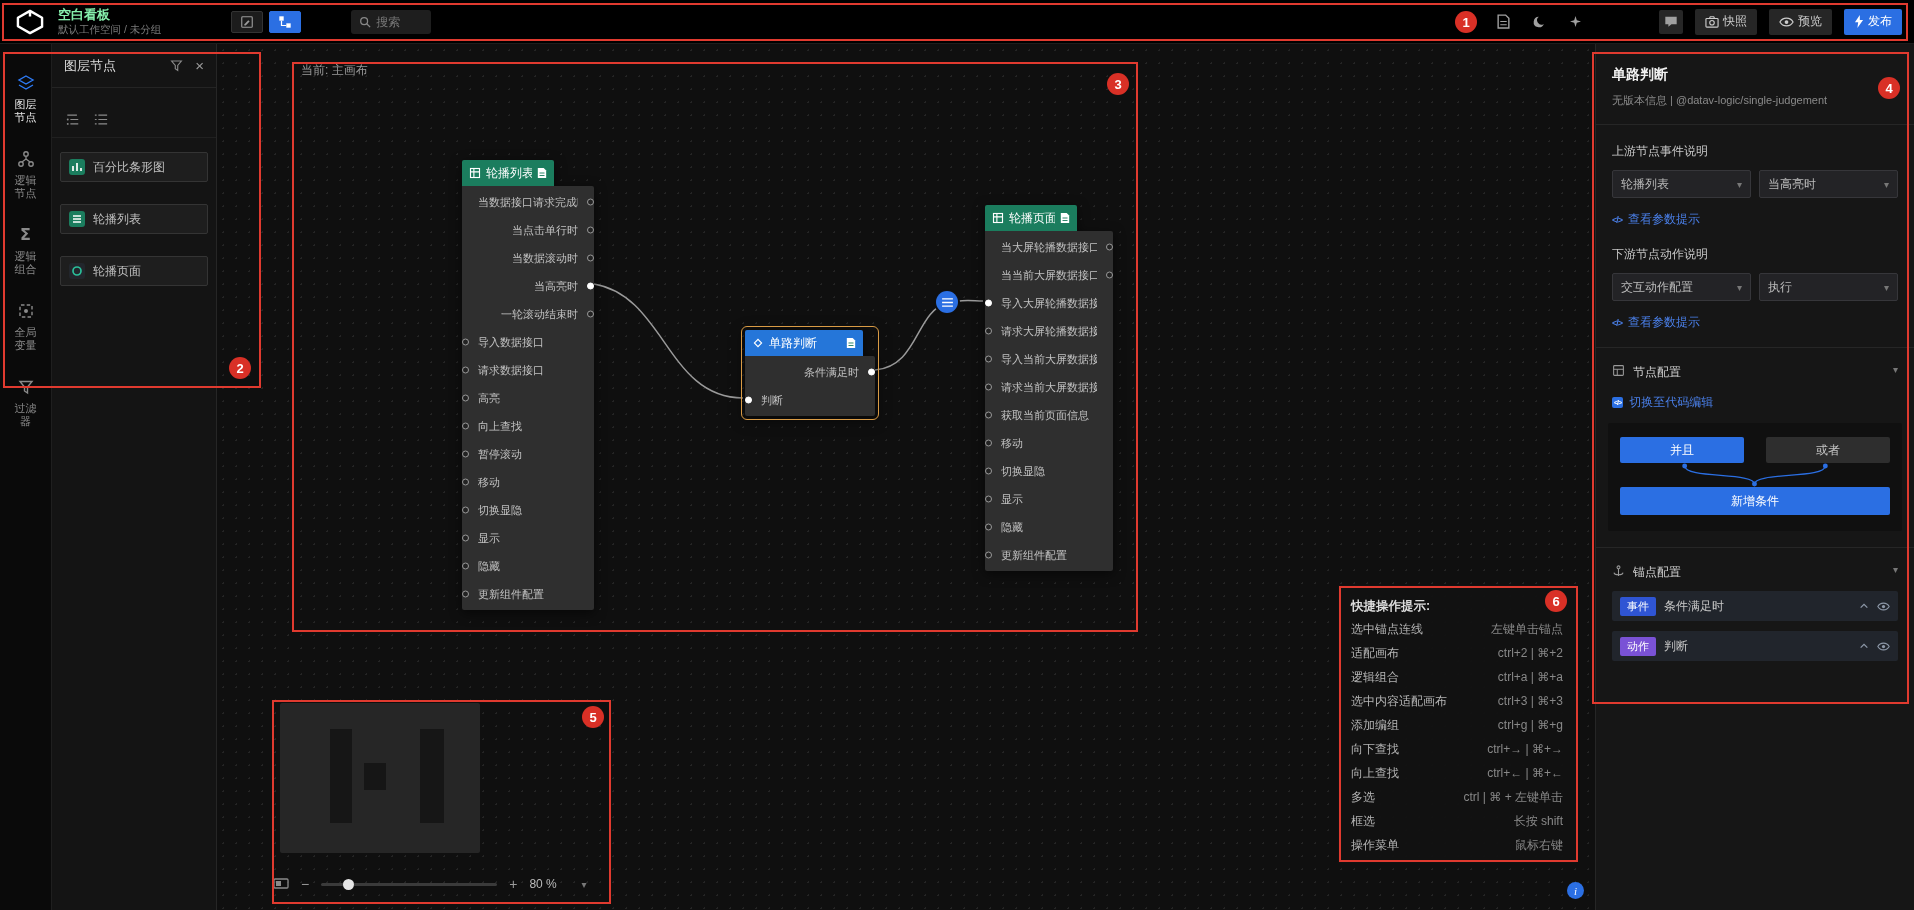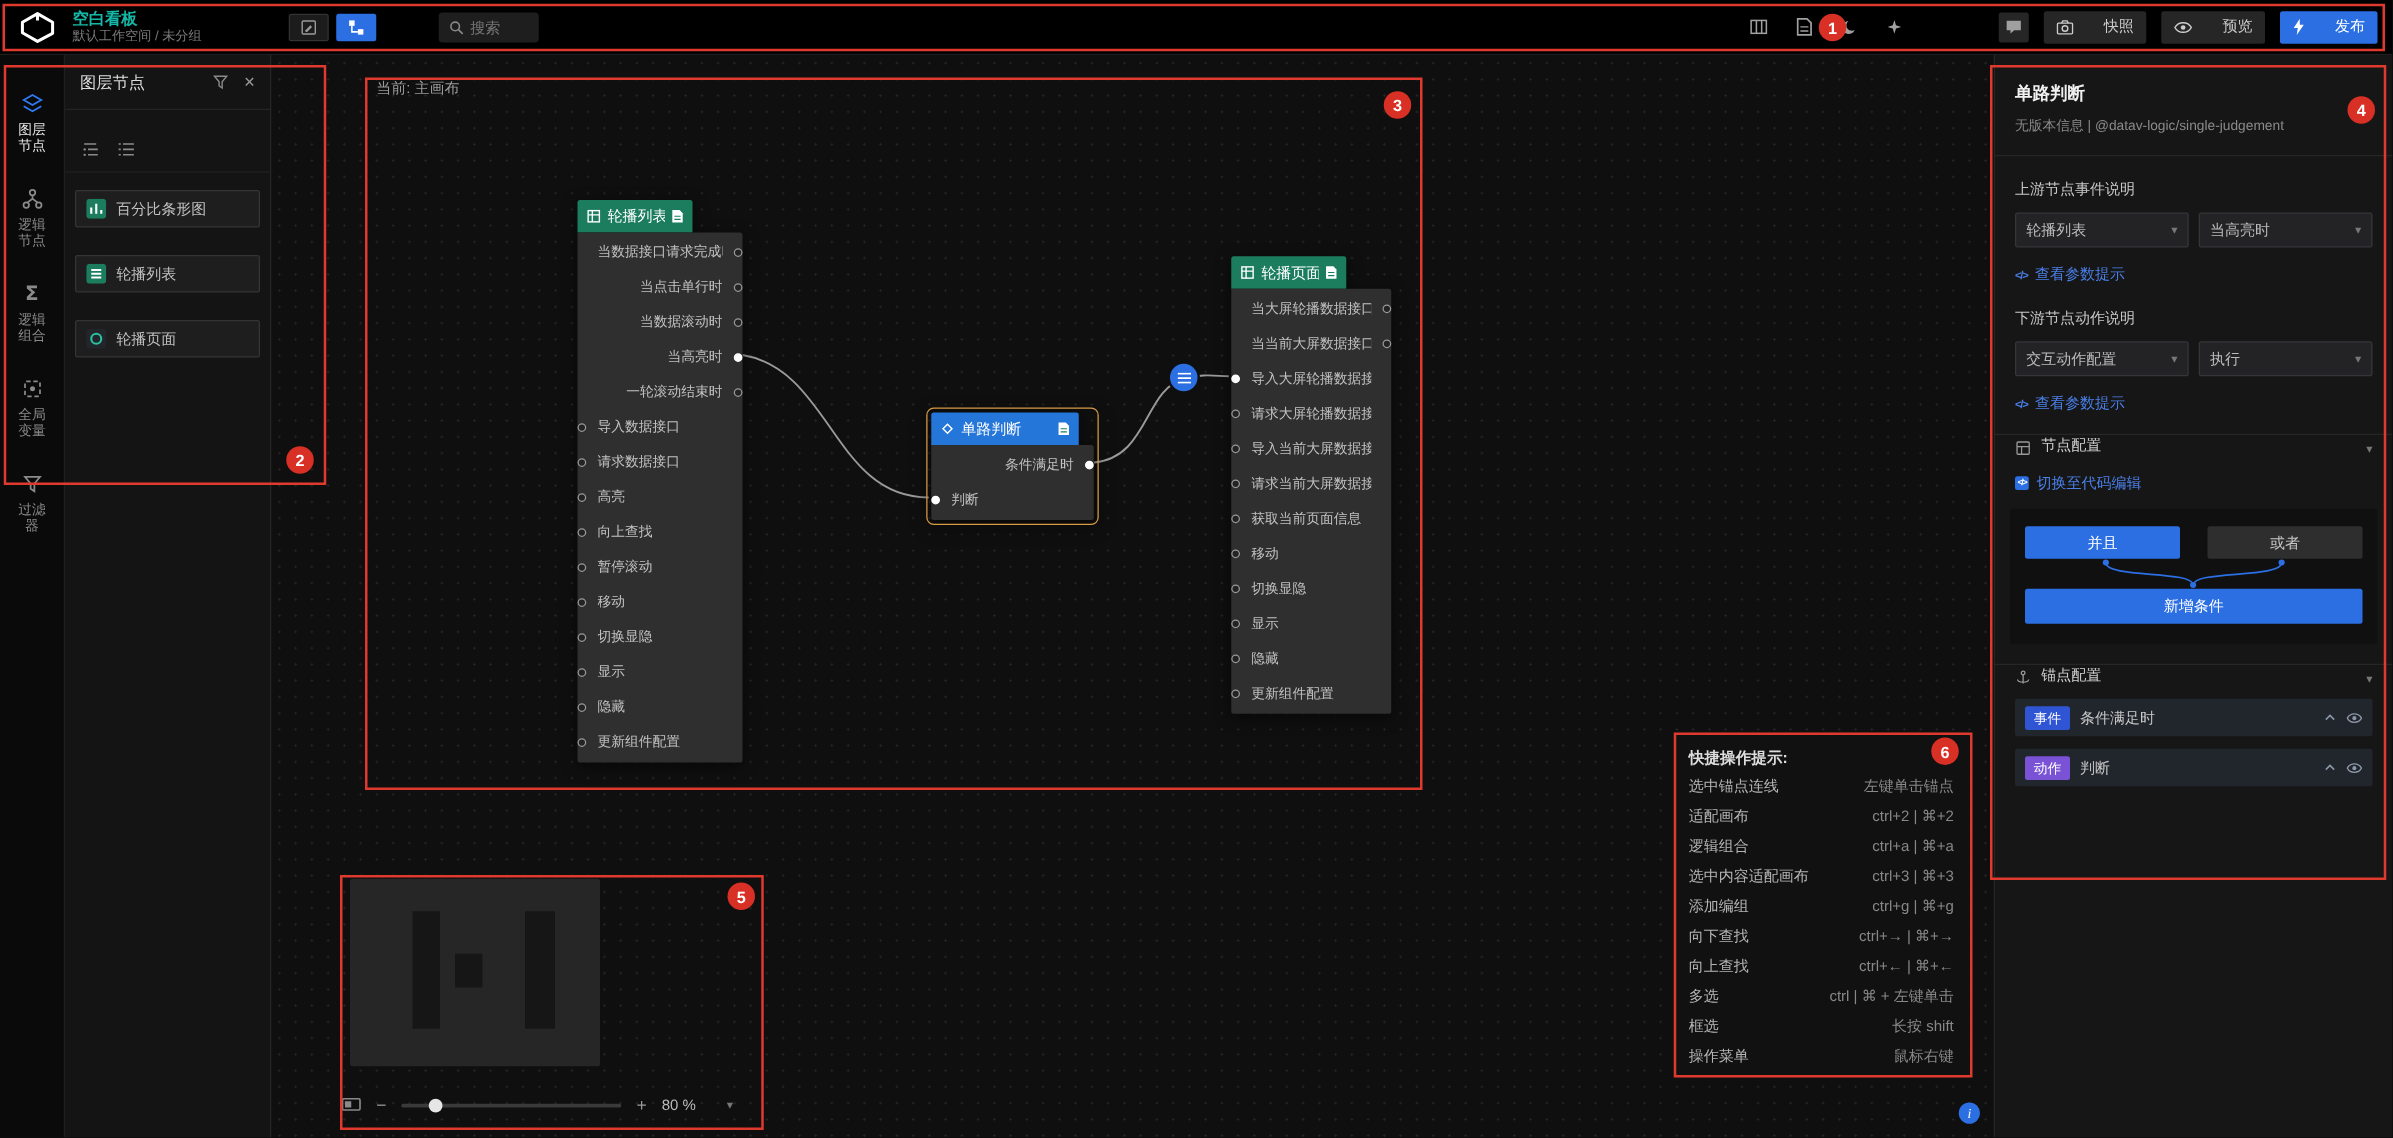--- a/index.html
+++ b/index.html
@@ -3,32 +3,32 @@
 <meta charset="utf-8">
 <style>
   *{margin:0;padding:0;box-sizing:border-box}
   html,body{width:1914px;height:910px;overflow:hidden}
   body{position:relative;background:#0d0d0d;font-family:"Liberation Sans","DejaVu Sans",sans-serif;color:#ccc;font-size:12px}
 
   
   .header{position:absolute;left:0;top:0;width:1914px;height:44px;background:#000;border-bottom:1px solid #1d1d1d;display:flex;align-items:center;padding:0 12px;z-index:20}
   .logo{width:36px;height:28px;display:flex;align-items:center;justify-content:center;margin-right:10px}
   .title-block{display:flex;flex-direction:column;justify-content:center;margin-right:70px}
-  .ws-title{font-size:13px;color:#14b8a6;font-weight:bold;line-height:15px}
+  .ws-title{font-size:13px;color:#86efac;font-weight:bold;line-height:15px}
   .ws-sub{font-size:10.5px;color:#7a7a7a;line-height:14px}
   .mode-btn{width:32px;height:22px;border-radius:2px;background:#1c1c1c;border:1px solid #333;display:flex;align-items:center;justify-content:center;margin-right:6px;color:#9a9a9a;cursor:pointer}
   .mode-btn.active{background:#2b6fe3;border-color:#2b6fe3;color:#fff}
   .search-box{margin-left:44px;width:80px;height:24px;background:#1e1e1e;border-radius:3px;display:flex;align-items:center;padding:0 8px;gap:5px}
   .search-box input{background:transparent;border:none;outline:none;color:#ccc;width:46px;font-size:12px;font-family:inherit}
   .search-box input::placeholder{color:#777}
   .h-right{margin-left:auto;display:flex;align-items:center;gap:12px}
   .h-ico{width:24px;height:24px;display:flex;align-items:center;justify-content:center;color:#a0a0a0;cursor:pointer}
   .h-ico.boxed{background:#262626;border-radius:2px}
   .h-spacer{width:48px}
-  .hbtn{height:26px;padding:0 10px;background:#262626;border-radius:2px;display:flex;align-items:center;gap:24px;font-size:12px;color:#ccc;cursor:pointer}
+  .hbtn{height:26px;padding:0 10px;background:#262626;border-radius:2px;display:flex;align-items:center;gap:4px;font-size:12px;color:#ccc;cursor:pointer}
   .hbtn.primary{background:#2b6fe3;color:#fff}
 
   
   .left-strip{position:absolute;left:0;top:44px;width:52px;height:866px;background:#0a0a0a;border-right:1px solid #1f1f1f;display:flex;flex-direction:column;align-items:center;padding-top:30px;gap:26px;z-index:5}
   .nav-item{display:flex;flex-direction:column;align-items:center;gap:6px;color:#8a8a8a;cursor:pointer;width:52px}
   .nav-item .nav-lab{font-size:11px;line-height:13px;text-align:center;width:26px;word-break:break-all}
   .nav-item.active{color:#e8e8e8}
   .nav-item.active .nav-ico{color:#2e7bf6}
   .nav-ico{height:18px;display:flex;align-items:center;justify-content:center}
   .sigma{font-size:16px;line-height:18px;font-weight:bold;font-family:"DejaVu Sans",sans-serif}
@@ -83,21 +83,21 @@
   .rp-inner{padding:22px 16px 0}
   .rp-title{font-size:14px;font-weight:bold;color:#f0f0f0}
   .rp-sub{font-size:11px;color:#8a8a8a;margin-top:9px}
   .rp-div{height:1px;background:#262626;margin:16px -16px 0}
   .rp-label{font-size:12px;color:#c8c8c8;margin-top:18px}
   .rp-selects{display:flex;gap:8px;margin-top:10px}
   .select{flex:1;height:28px;background:#232326;border:1px solid #36363a;border-radius:2px;display:flex;align-items:center;justify-content:space-between;padding:0 8px;font-size:12px;color:#bbb;cursor:pointer;white-space:nowrap;overflow:hidden}
   .caret{color:#777;font-size:10px;margin-left:4px}
   .rp-link{display:flex;align-items:center;gap:6px;margin-top:13px;font-size:12px;color:#4a7fe8;cursor:pointer}
   .code-ico{font-size:9px;font-weight:bold;color:#4a7fe8;letter-spacing:-1px}
-  .rp-sec{display:flex;align-items:flex-end;gap:8px;font-size:12px;color:#d0d0d0;cursor:pointer}
+  .rp-sec{display:flex;align-items:flex-start;gap:8px;margin-top:16px;font-size:12px;color:#d0d0d0;cursor:pointer}
   .rp-sec .caret{margin-left:auto}
   .blue-sq{background:#2b6fe3;color:#fff;font-size:7px;font-weight:bold;border-radius:2px;padding:2px 2px;letter-spacing:-1px}
   .cond-box{margin:12px -4px 0;background:#101010;border-radius:2px;padding:14px 12px 16px}
   .cond-btns{display:flex;gap:22px}
   .cond-btn{flex:1;height:26px;border:none;border-radius:2px;background:#2e2e2e;color:#c5c5c5;font-size:12px;cursor:pointer;font-family:inherit}
   .cond-btn.active{background:#2b6fe3;color:#fff}
   .cond-tree{display:block;width:100%;height:24px}
   .add-cond{width:100%;height:28px;border:none;border-radius:2px;background:#2b6fe3;color:#fff;font-size:12px;cursor:pointer;font-family:inherit}
   .anchor-row{height:30px;background:#21252c;border-radius:2px;display:flex;align-items:center;gap:8px;padding:0 8px;margin-top:10px;cursor:pointer}
   .pill{font-size:11px;color:#fff;border-radius:2px;padding:2px 7px;flex:none}

